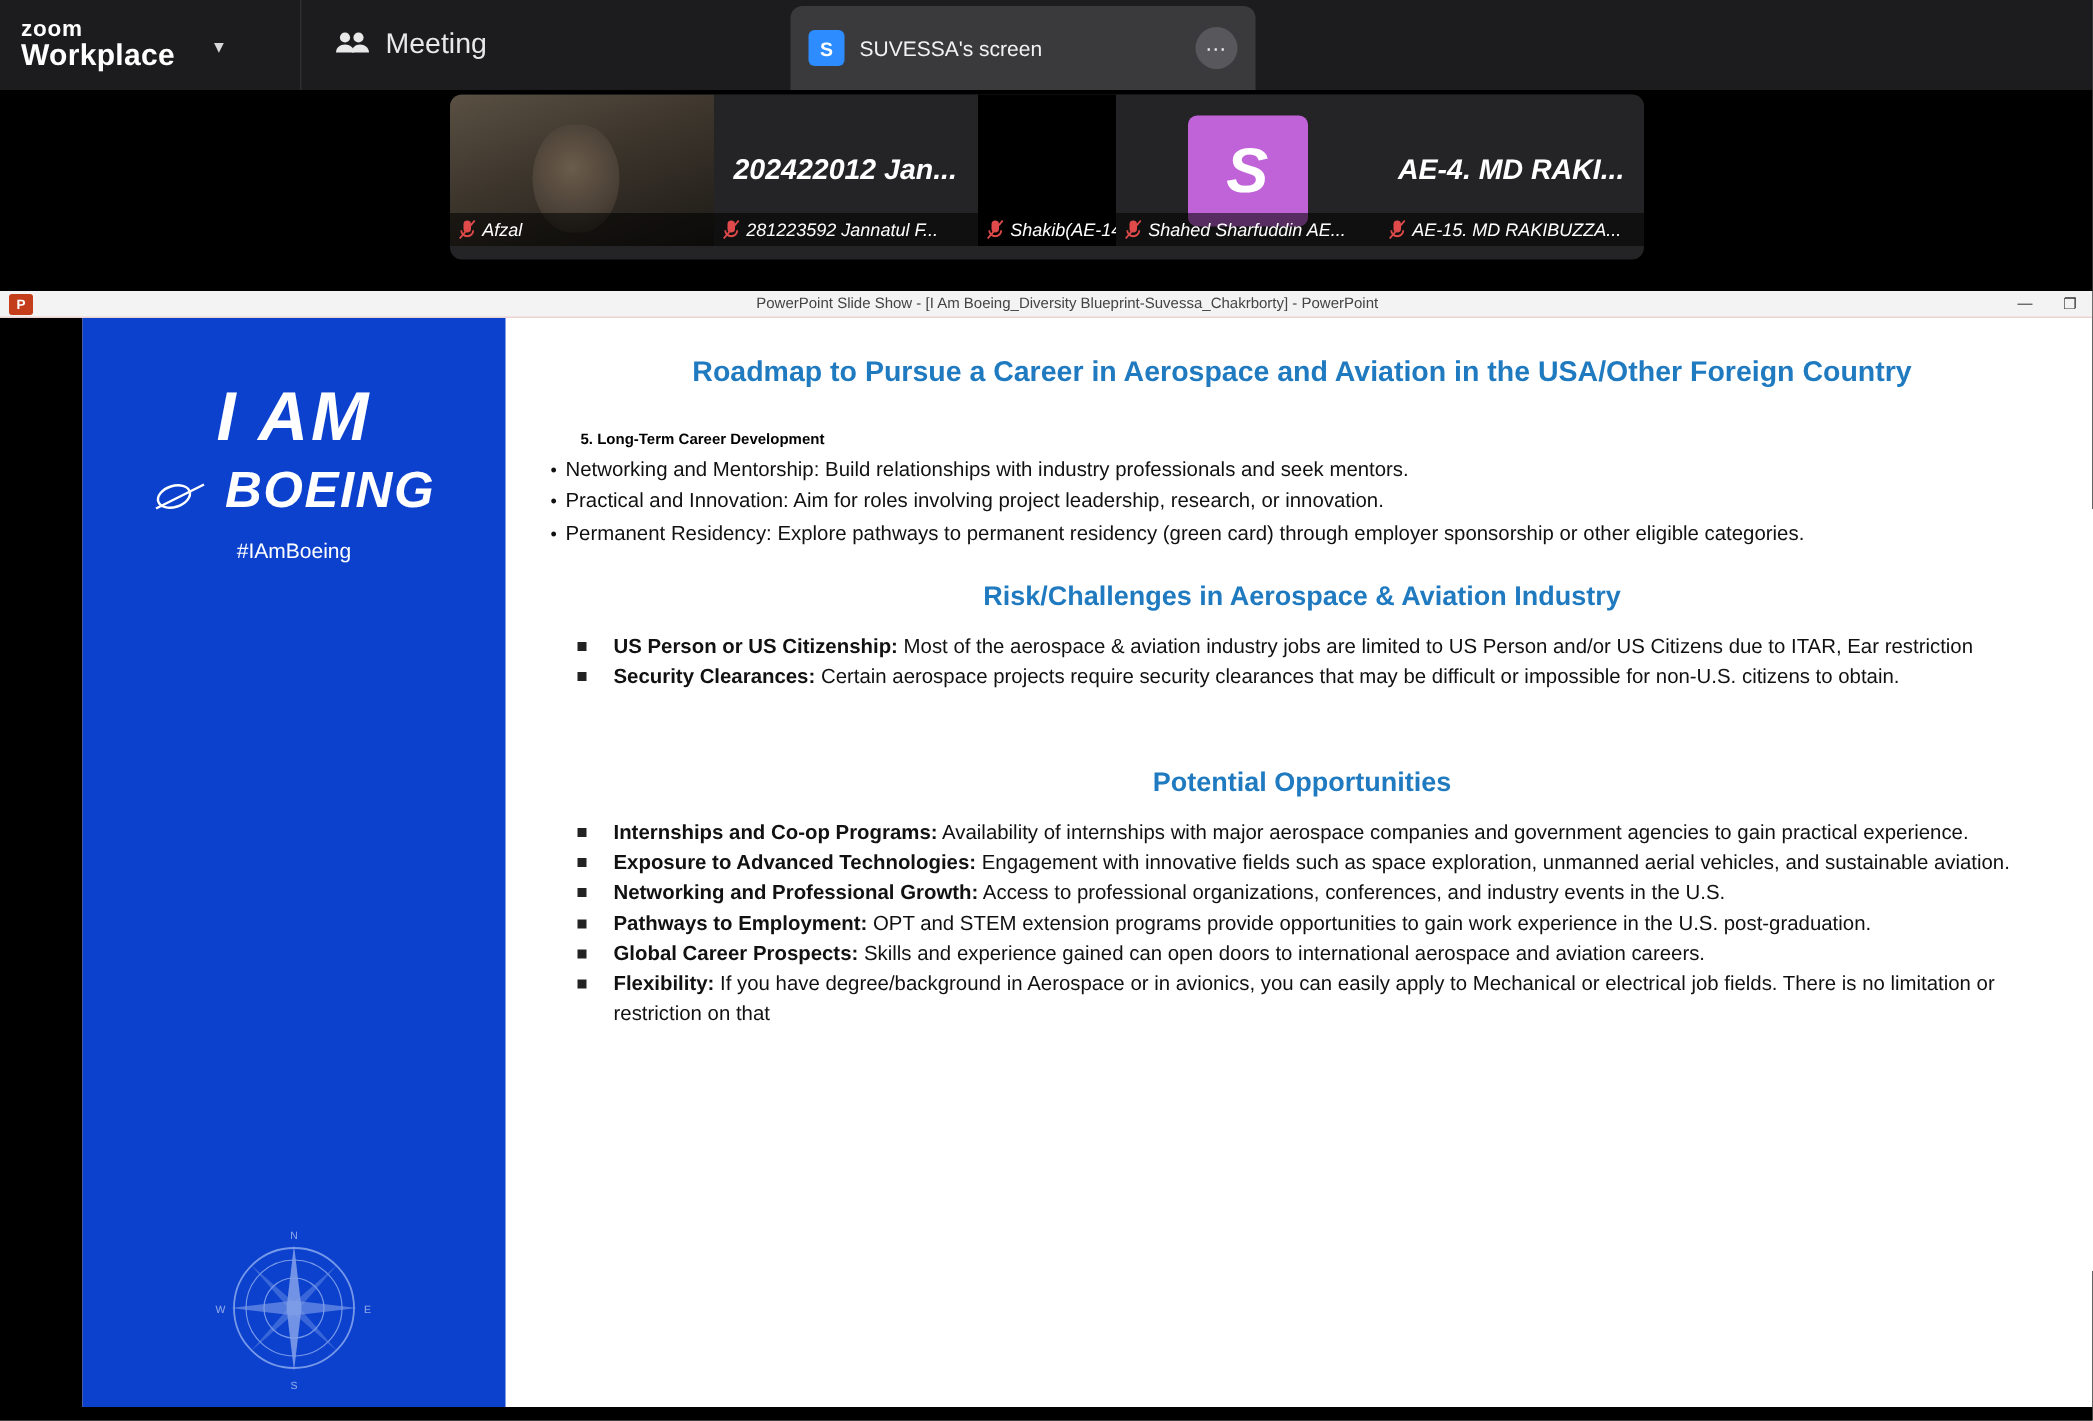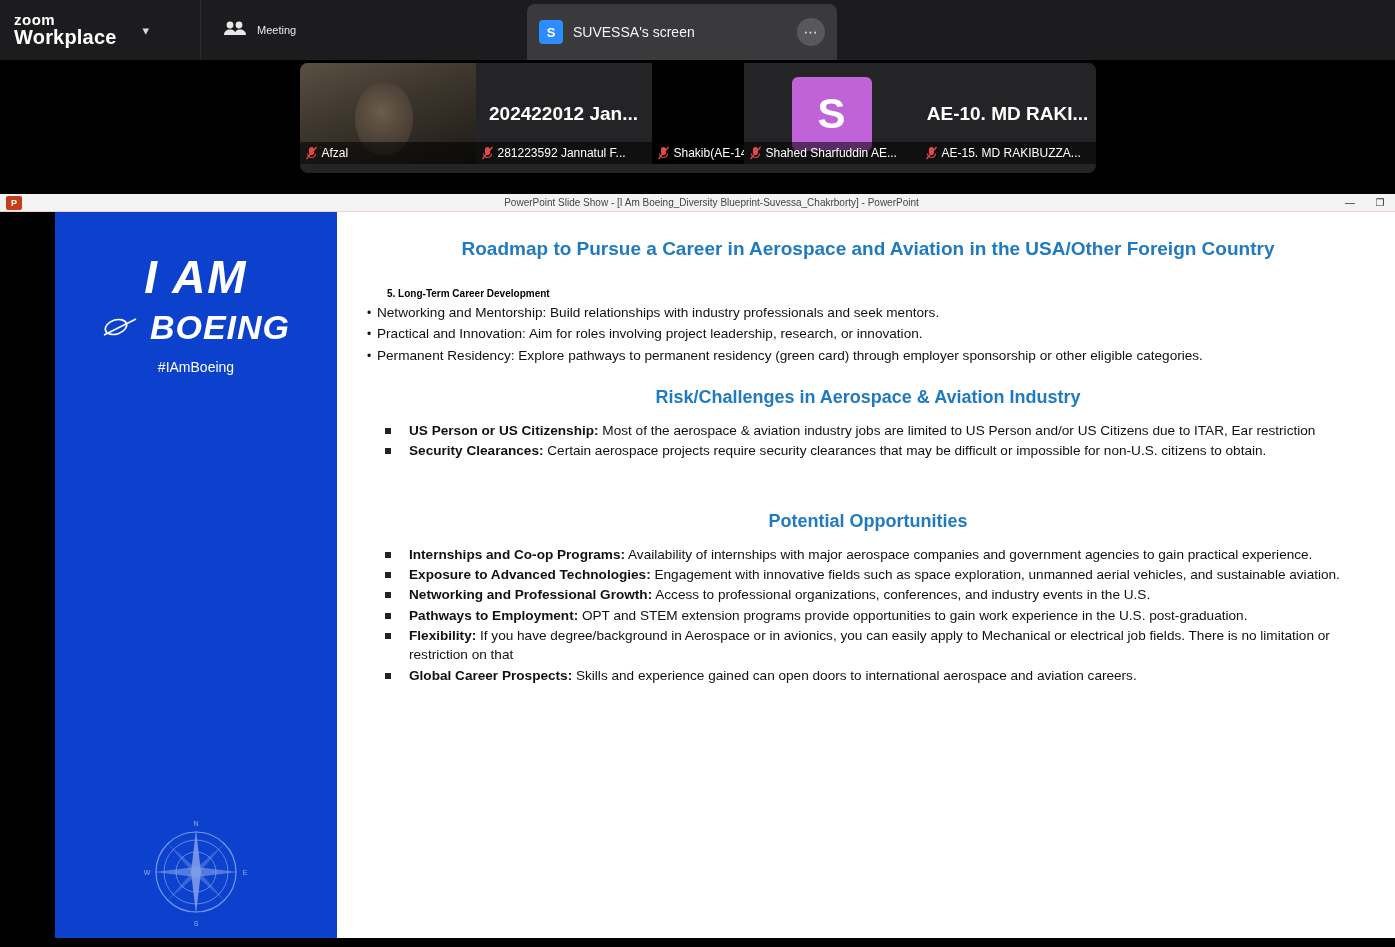--- a/index.html
+++ b/index.html
@@ -37,21 +37,21 @@
   .chev {
     margin-left: 26px; color: #d8d8d8; font-size: 13px;
   }
   .zoom-divider {
     width: 1px; height: 60px; background: #2d2d30;
   }
   .meeting-group {
     display: flex; align-items: center; gap: 10px;
     padding: 0 22px; height: 100%;
   }
-  .meeting-label { color: #e8e8e8; font-size: 11px; }
+  .meeting-label { color: #e8e8e8; font-size: 19px; }
   .people-icon { display:block; }
 
   .screen-tab {
     position: absolute;
     left: 527px; top: 4px;
     width: 310px; height: 56px;
     background: #3a3a3d;
     border-radius: 8px 8px 0 0;
     display: flex; align-items: center;
     padding: 0 12px;
@@ -85,20 +85,21 @@
     display: flex;
     height: 110px;
     padding: 0;
     overflow: hidden;
   }
   .tile {
     position: relative;
     width: 176px; height: 101px;
     background: #242426;
     overflow: hidden;
+    font-style: italic;
   }
   .tile.video {
     width: 176px;
     background: linear-gradient(160deg,#5a5043 0%, #3c352c 45%, #1d1a16 100%);
   }
   .tile .face {
     position: absolute; left: 55px; top: 20px;
     width: 58px; height: 72px; border-radius: 50%/55%;
     background: radial-gradient(circle at 45% 40%, #6b5c4b 0%, #4a4036 60%, #2d2721 100%);
   }
@@ -180,21 +181,21 @@
   .iam {
     color: #fff;
     font-family: "Liberation Sans", sans-serif;
     font-style: italic; font-weight: 700;
     font-size: 46px; letter-spacing: 2px;
     text-align: center;
     margin-top: 38px;
   }
   .boeing-line {
     margin-top: 4px;
-    display: flex; align-items: center; justify-content: center;
+    display: flex; align-items: flex-end; justify-content: center;
     gap: 12px;
   }
   .boeing-word {
     color: #fff; font-style: italic; font-weight: 700;
     font-size: 34px; letter-spacing: 1px;
   }
   .swoosh {
     width: 36px; height: 30px;
   }
   .hashtag {
@@ -352,21 +353,21 @@
               <rect x="3" y="1" width="5" height="8" rx="2.5" fill="#e04a4a"></rect>
               <path d="M1.5 7.5a4 4 0 008 0" stroke="#e04a4a" stroke-width="1.2" fill="none"></path>
               <line x1="0.5" y1="13" x2="10.5" y2="1" stroke="#e04a4a" stroke-width="1.3"></line>
             </svg>
         </span>
         <span>Shahed Sharfuddin AE...</span>
       </div>
     </div>
 
     <div class="tile">
-      <div class="big-text">AE-10. MD RAKI...</div>
+      <div class="big-text">AE-4. MD RAKI...</div>
       <div class="name-strip">
         <span class="mic-mute">
           <svg width="11" height="14" viewBox="0 0 11 14">
               <rect x="3" y="1" width="5" height="8" rx="2.5" fill="#e04a4a"></rect>
               <path d="M1.5 7.5a4 4 0 008 0" stroke="#e04a4a" stroke-width="1.2" fill="none"></path>
               <line x1="0.5" y1="13" x2="10.5" y2="1" stroke="#e04a4a" stroke-width="1.3"></line>
             </svg>
         </span>
         <span>AE-15. MD RAKIBUZZA...</span>
       </div>
@@ -439,19 +440,19 @@
 
       <div class="gap-lg"></div>
 
       <div class="center-head">Potential Opportunities</div>
 
       <ul class="sqlist">
         <li><b>Internships and Co-op Programs:</b><span> Availability of internships with major aerospace companies and government agencies to gain practical experience.</span></li>
         <li><b>Exposure to Advanced Technologies:</b><span> Engagement with innovative fields such as space exploration, unmanned aerial vehicles, and sustainable aviation.</span></li>
         <li><b>Networking and Professional Growth:</b><span> Access to professional organizations, conferences, and industry events in the U.S.</span></li>
         <li><b>Pathways to Employment:</b><span> OPT and STEM extension programs provide opportunities to gain work experience in the U.S. post-graduation.</span></li>
+        <li><b>Global Career Prospects:</b><span> Skills and experience gained can open doors to international aerospace and aviation careers.</span></li>
         <li><b>Flexibility:</b><span> If you have degree/background in Aerospace or in avionics, you can easily apply to Mechanical or electrical job fields. There is no limitation or restriction on that</span></li>
-        <li><b>Global Career Prospects:</b><span> Skills and experience gained can open doors to international aerospace and aviation careers.</span></li>
       </ul>
     </div>
   </div>
   <div class="right-black"></div>
 </div>
 
 </body></html>

